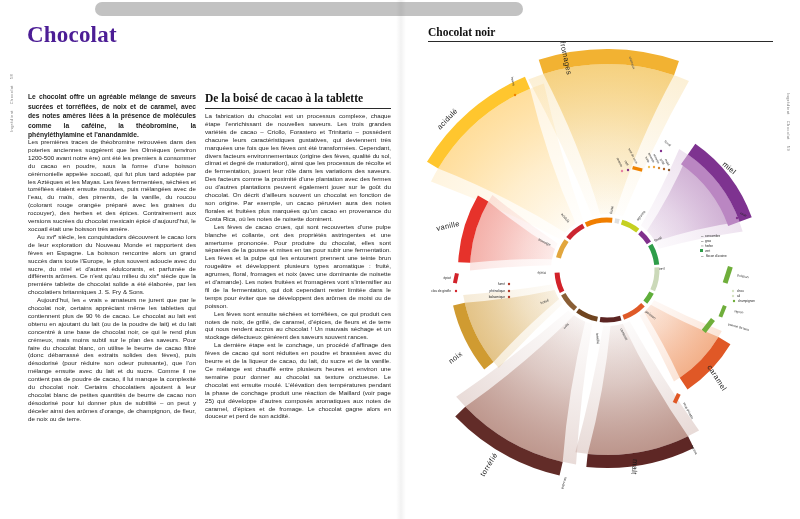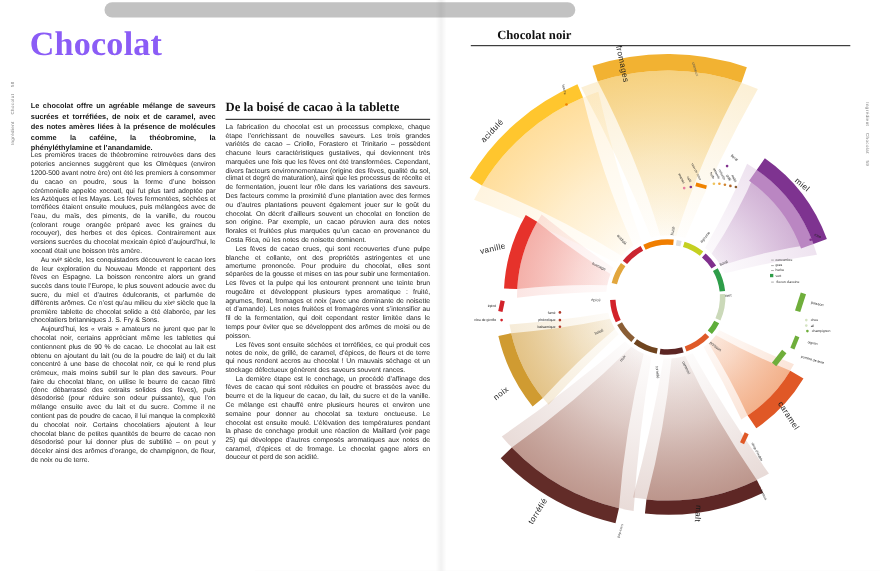--- a/index.html
+++ b/index.html
@@ -2,36 +2,36 @@
 <html><head>
 <meta charset="utf-8">
 <style>
   html,body{margin:0;padding:0;background:#e9e9e9;}
   .page{position:relative;width:800px;height:519px;background:#ffffff;overflow:hidden;
         font-family:"Liberation Sans",sans-serif;color:#1a1a1a;}
   .gutter{position:absolute;left:396px;top:0;width:10px;height:519px;
           background:linear-gradient(90deg,rgba(0,0,0,0) 0%,rgba(0,0,0,0.05) 50%,rgba(0,0,0,0) 100%);}
   .banner{position:absolute;left:95px;top:2px;width:428px;height:14px;background:#c2c2c2;border-radius:8px;}
   .title{position:absolute;left:27px;top:22px;font-family:"Liberation Serif",serif;
-         font-weight:bold;font-size:31px;letter-spacing:.2px;color:#8b5cf6;}
+         font-weight:bold;font-size:23px;letter-spacing:.2px;color:#4c1d95;}
   .vside{position:absolute;font-size:4px;color:#808080;letter-spacing:.4px;white-space:pre;}
   .vleft{left:9px;top:132px;transform:rotate(-90deg);transform-origin:top left;}
   .vright{left:791px;top:93px;transform:rotate(90deg);transform-origin:top left;}
   .intro{position:absolute;left:28px;top:92px;width:168px;font-weight:bold;
          font-size:6.7px;line-height:9.6px;text-align:justify;}
   .body{font-size:6.2px;line-height:7.9px;text-align:justify;color:#222;}
   .body p{margin:0;}
   .body p + p{text-indent:9px;}
   .col1{position:absolute;left:28px;top:138px;width:168px;}
   .col2{position:absolute;left:205px;top:112px;width:186px;}
   .h2{font-family:"Liberation Serif",serif;font-weight:bold;font-size:11.5px;color:#111;}
   .h2c2{position:absolute;left:205px;top:92px;width:186px;}
   .rule{position:absolute;height:0;border-top:0.8px solid #2a2a2a;}
   .rule-c2{left:205px;top:108px;width:186px;}
-  .h2noir{position:absolute;left:428px;top:26px;margin-left:24px;}
+  .h2noir{position:absolute;left:428px;top:26px;}
   .rule-noir{left:428px;top:41px;width:345px;}
   svg{position:absolute;left:0;top:0;}
   svg text{font-family:"Liberation Sans",sans-serif;}
 </style>
 </head>
 <body>
 
 <div class="page">
   <div class="banner"></div>
   <div class="gutter"></div>

